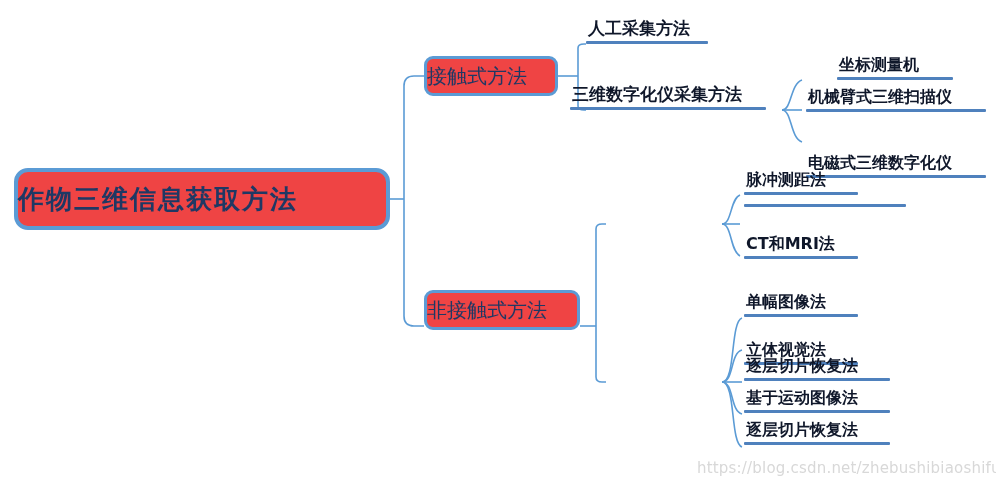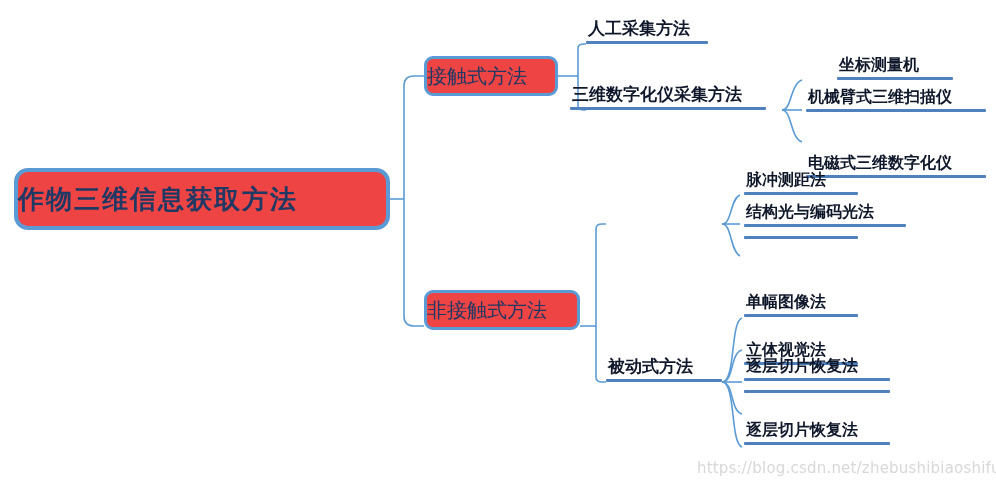--- a/index.html
+++ b/index.html
@@ -131,24 +131,20 @@
     <span class="bar-label">人工采集方法</span>
     <span class="bar-rule"></span>
   </div>
 
   <div class="bar-node lvl3" style="left:570px;top:86px;width:196px;">
     <span class="bar-label">三维数字化仪采集方法</span>
     <span class="bar-rule"></span>
   </div>
 
 
-  <div class="bar-node lvl3" style="left:606px;top:358px;width:116px;">
-    <span class="bar-label">被动式方法</span>
-    <span class="bar-rule"></span>
-  </div>
 
   <div class="bar-node lvl4" style="left:806px;top:57px;width:116px;margin-left:31px;">
     <span class="bar-label">坐标测量机</span>
     <span class="bar-rule"></span>
   </div>
 
   <div class="bar-node lvl4" style="left:806px;top:89px;width:180px;">
     <span class="bar-label">机械臂式三维扫描仪</span>
     <span class="bar-rule"></span>
   </div>
@@ -157,44 +153,45 @@
     <span class="bar-label">电磁式三维数字化仪</span>
     <span class="bar-rule"></span>
   </div>
 
   <div class="bar-node lvl4" style="left:744px;top:172px;width:114px;">
     <span class="bar-label">脉冲测距法</span>
     <span class="bar-rule"></span>
   </div>
 
   <div class="bar-node lvl4" style="left:744px;top:204px;width:162px;">
-    <span class="bar-label">结构光与编码光法</span>
     <span class="bar-rule"></span>
   </div>
 
   <div class="bar-node lvl4" style="left:744px;top:236px;width:114px;">
+    <span class="bar-label">CT和MRI法</span>
     <span class="bar-rule"></span>
   </div>
 
   <div class="bar-node lvl4" style="left:744px;top:294px;width:114px;">
     <span class="bar-label">单幅图像法</span>
     <span class="bar-rule"></span>
   </div>
 
   <div class="bar-node lvl4" style="left:744px;top:326px;width:114px;margin-top:16px;">
     <span class="bar-label">立体视觉法</span>
     <span class="bar-rule"></span>
   </div>
 
   <div class="bar-node lvl4" style="left:744px;top:358px;width:146px;">
     <span class="bar-label">逐层切片恢复法</span>
     <span class="bar-rule"></span>
   </div>
 
   <div class="bar-node lvl4" style="left:744px;top:390px;width:146px;">
+    <span class="bar-label">基于运动图像法</span>
     <span class="bar-rule"></span>
   </div>
 
   <div class="bar-node lvl4" style="left:744px;top:422px;width:146px;">
     <span class="bar-label">逐层切片恢复法</span>
     <span class="bar-rule"></span>
   </div>
 
   <div class="watermark">https://blog.csdn.net/zhebushibiaoshifu</div>
 

